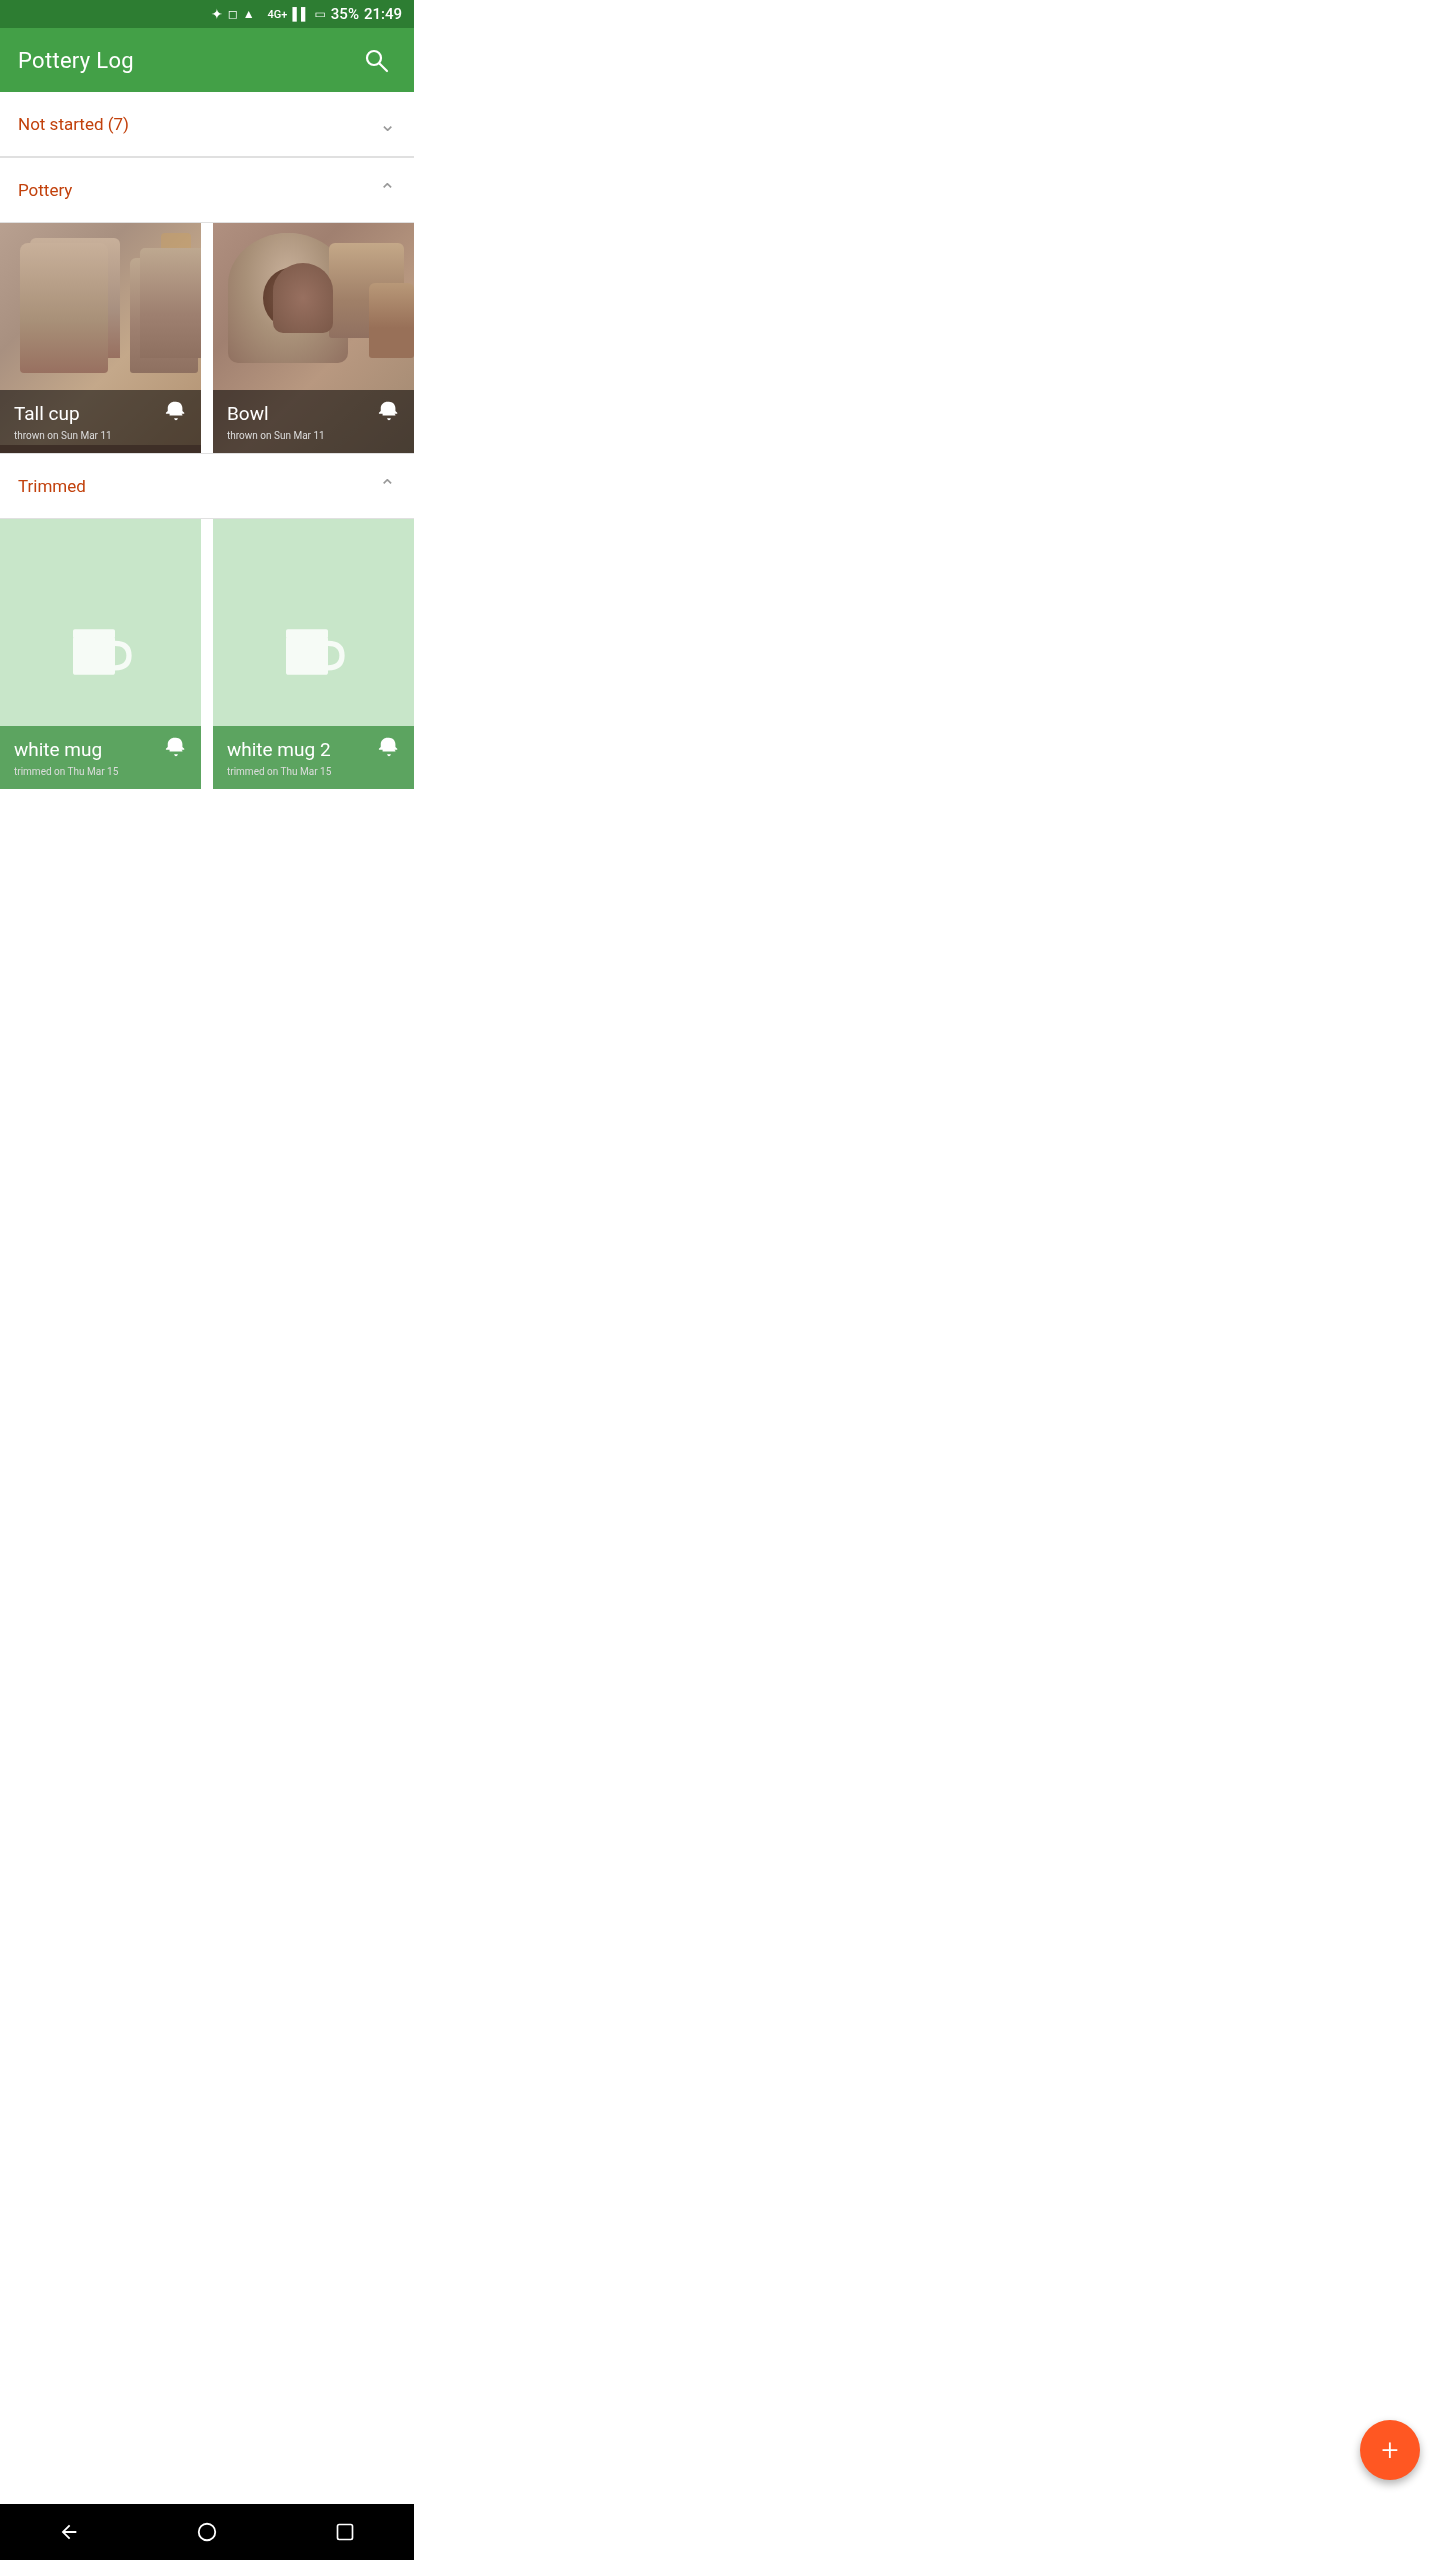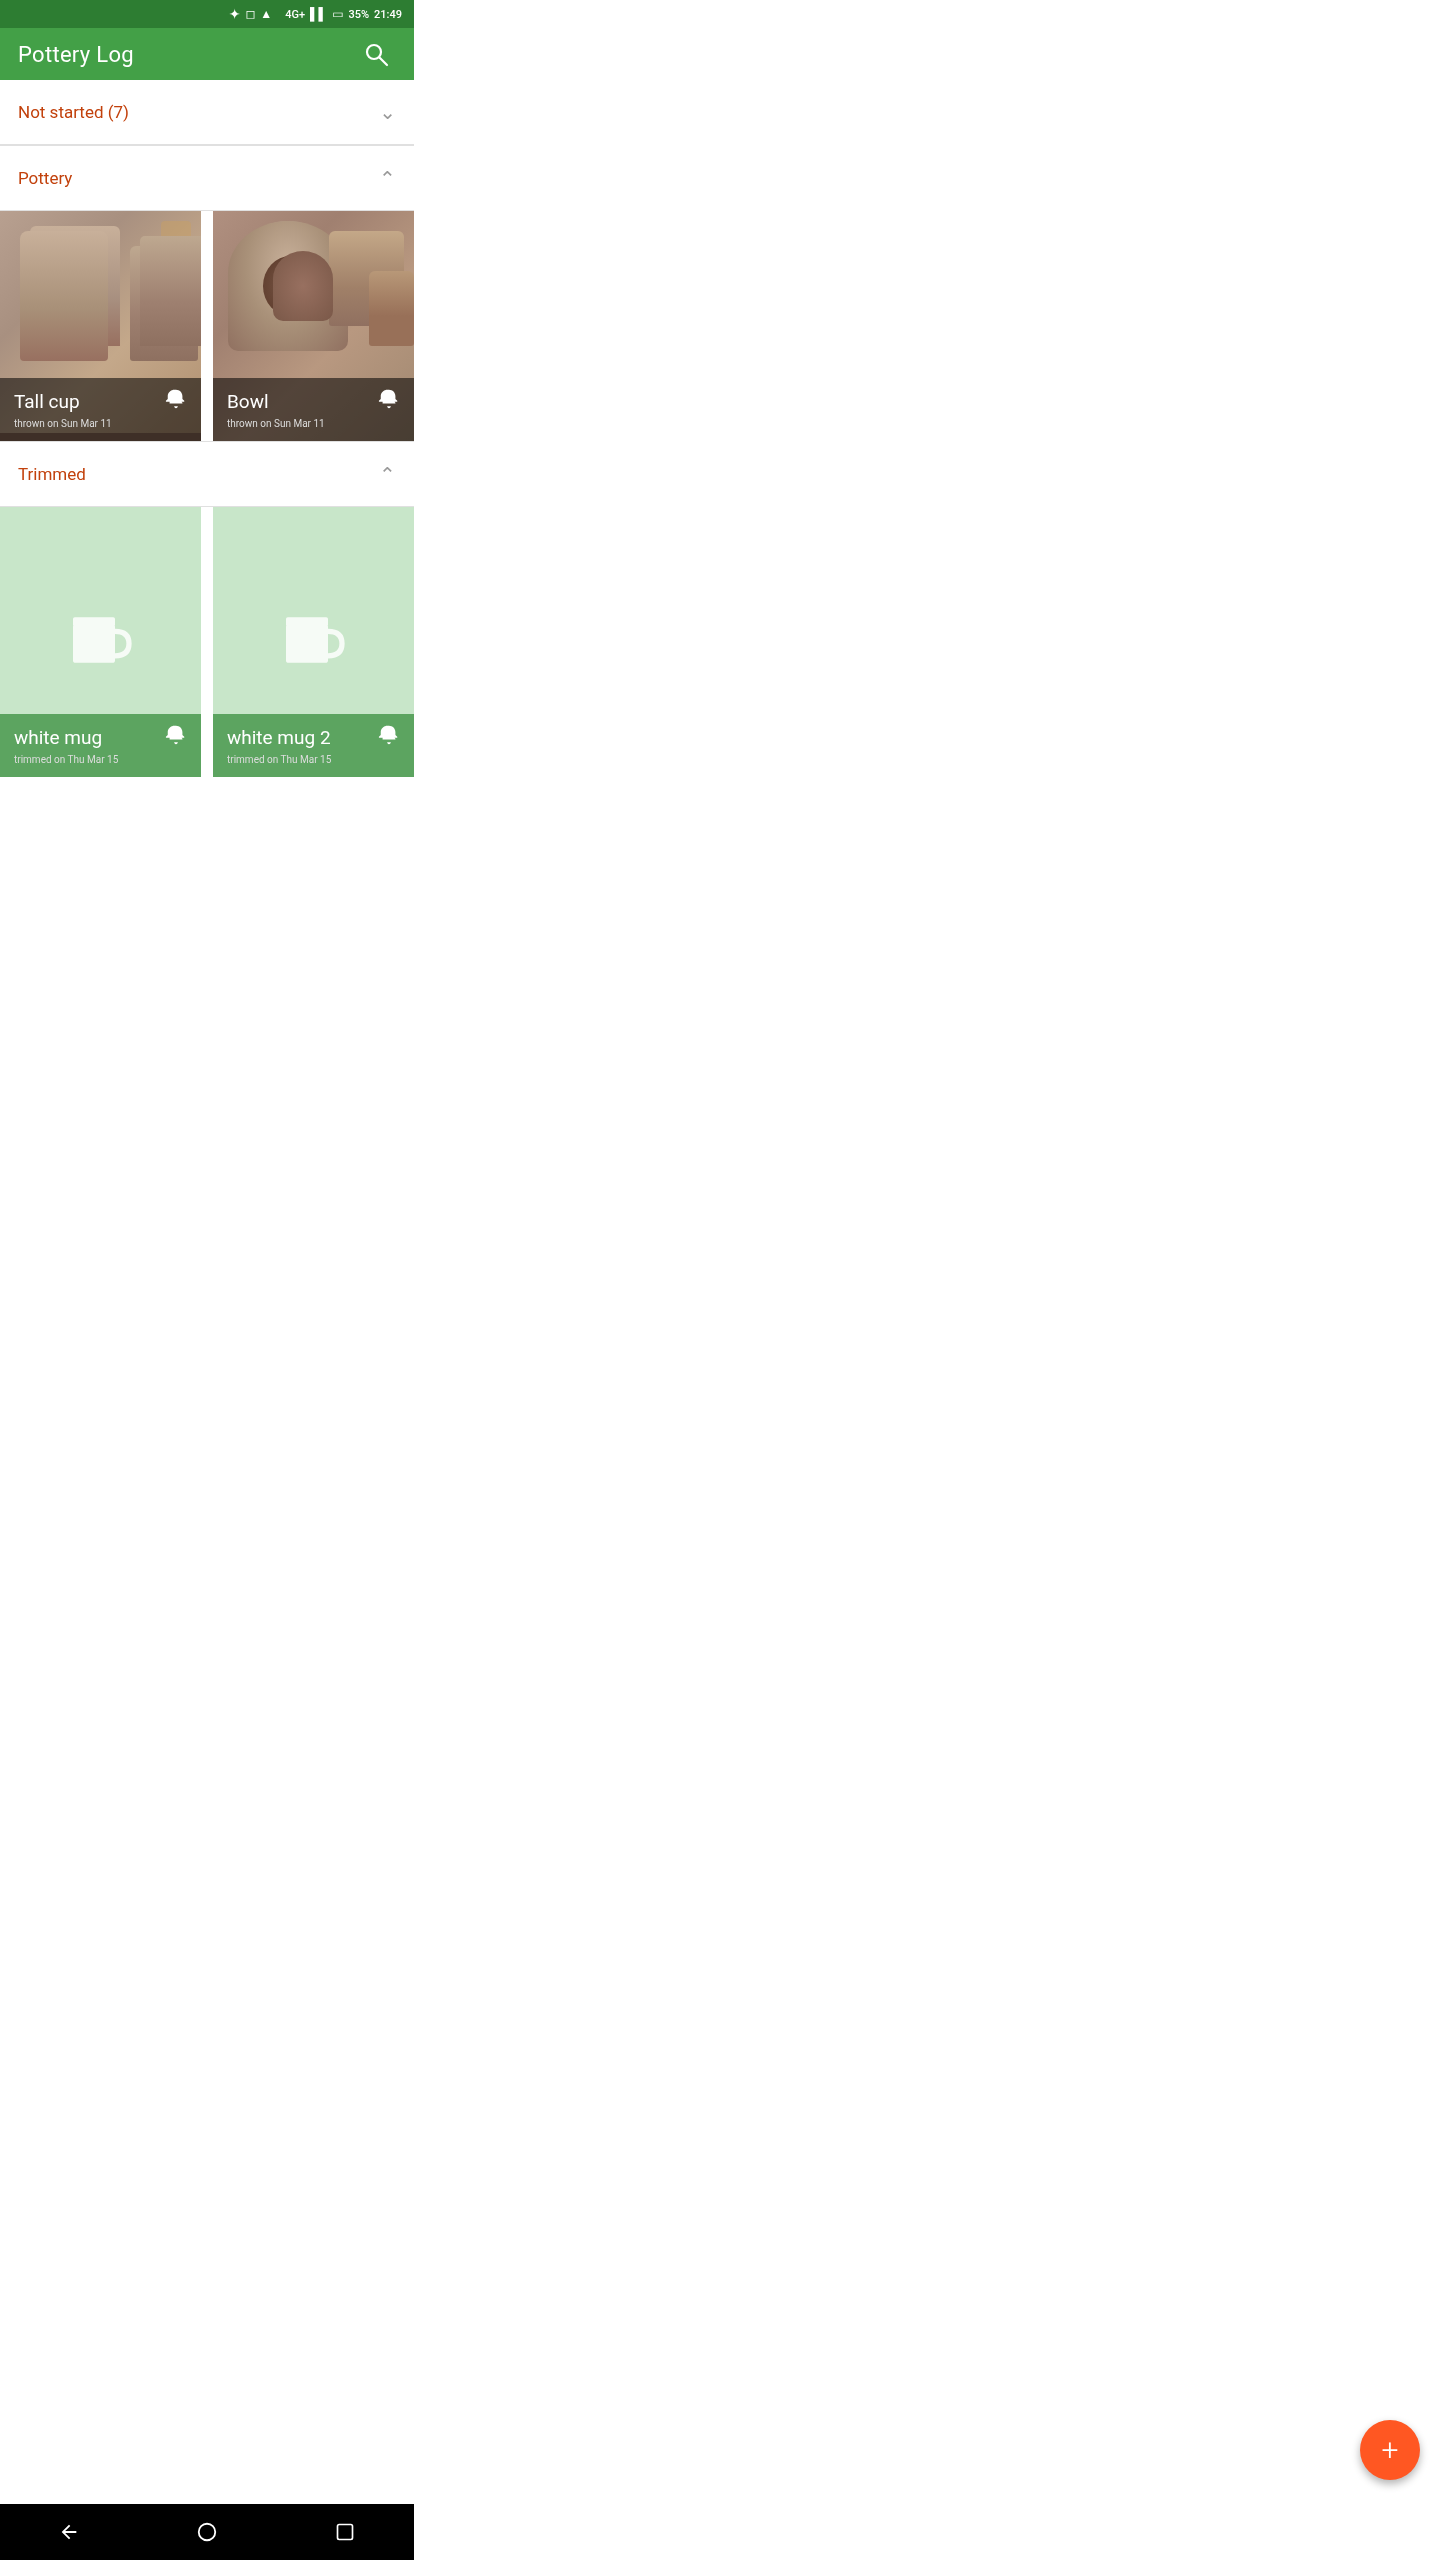--- a/index.html
+++ b/index.html
@@ -29,28 +29,28 @@
     }
 
     .status-bar-icons {
       display: flex;
       align-items: center;
       gap: 5px;
     }
 
     .status-text {
       color: white;
-      font-size: 11px;
+      font-size: 15px;
       font-weight: 500;
     }
 
     
     .app-bar {
       background: #43a047;
-      height: 52px;
+      height: 64px;
       display: flex;
       align-items: center;
       justify-content: space-between;
       padding: 0 18px;
     }
 
     .app-title {
       color: white;
       font-size: 22px;
       font-weight: 400;

